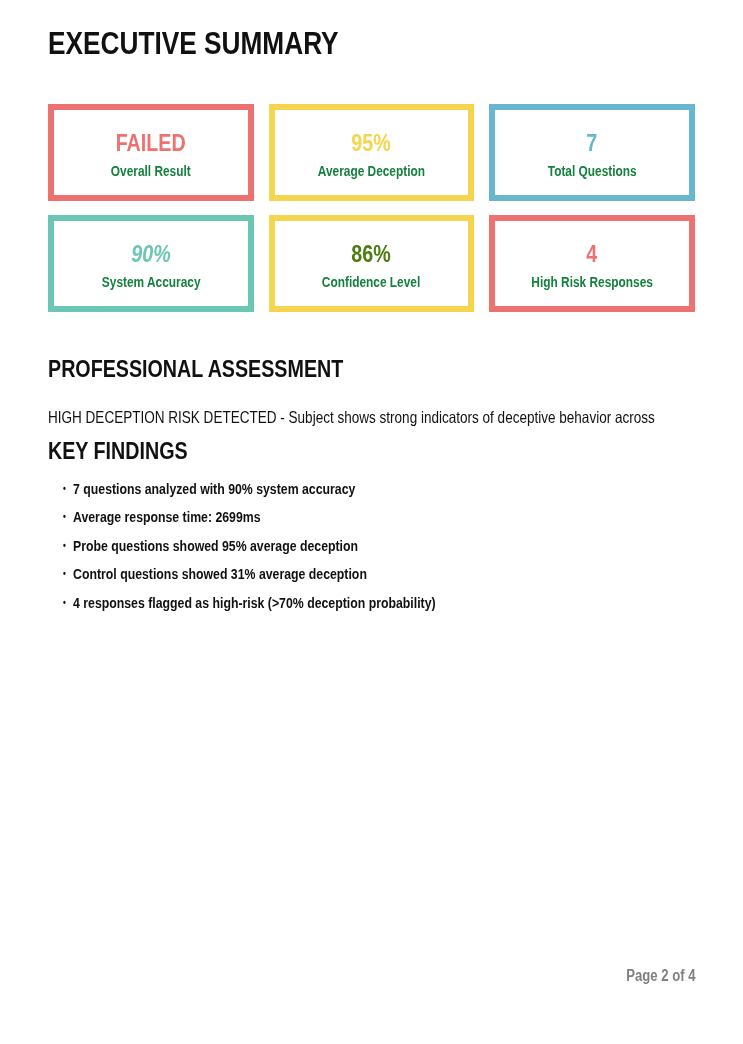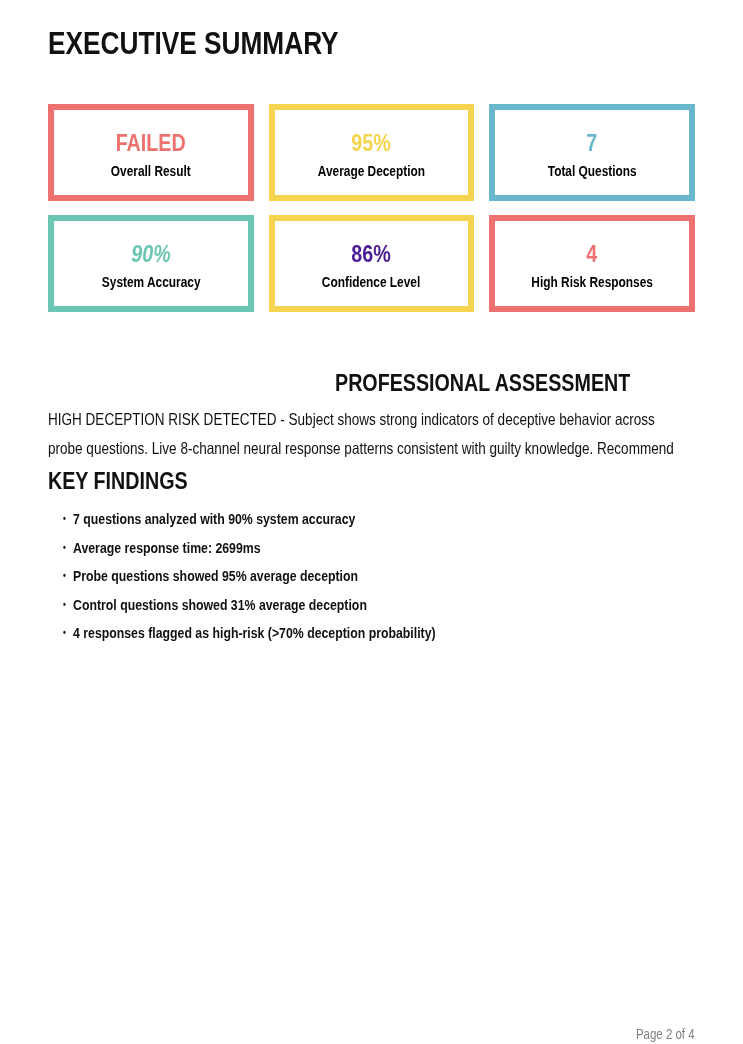--- a/index.html
+++ b/index.html
@@ -19,37 +19,37 @@
 
   .title { margin-top: 24px; font-size: 32px; font-weight: 700; line-height: 38px; }
 
   .cards { margin-top: 42px; display: grid; grid-template-columns: repeat(3, 1fr); column-gap: 15px; row-gap: 14px; }
   .card {
     height: 97px; border: 6px solid #000; background: #fff;
     display: flex; flex-direction: column; align-items: center; justify-content: center;
     padding-top: 5px;
   }
   .card .value { font-size: 24px; font-weight: 700; line-height: 24px; }
-  .card .label { font-size: 14.5px; font-weight: 700; line-height: 15px; margin-top: 9px; color: #000000; }
+  .card .label { font-size: 14.5px; font-weight: 700; line-height: 15px; margin-top: 9px; color: #15803d; }
 
   .sec-h { font-size: 24px; font-weight: 700; line-height: 30px; }
-  .sec-h.first { margin-top: 56px; text-align: right; }
+  .sec-h.first { margin-top: 42px; }
   .sec-h.second { margin-top: 4px; }
 
-  .para { margin-top: 7px; text-align: center; }
+  .para { margin-top: 19px; text-align: center; }
   .para .line { font-size: 16.5px; line-height: 28.5px; font-weight: 400; }
 
   .findings { margin-top: 9px; }
   .finding { line-height: 28.5px; padding-left: 15px; display: flex; align-items: center; }
   .finding .dot { font-size: 15px; font-weight: 700; line-height: 28.5px; }
   .finding .txt { font-size: 15px; font-weight: 700; margin-left: 6px; }
 
   .footer {
-    position: absolute; top: 1003px; right: 48px;
-    font-size: 14px; line-height: 14px; color: #808080; font-weight: 400;
+    position: absolute; top: 945px; right: 48px;
+    font-size: 16px; line-height: 14px; color: #808080; font-weight: 700;
   }
 </style>
 </head>
 <body>
 
 <div class="page">
 
   <h1 class="title"><span class="ct ct-l">EXECUTIVE SUMMARY</span></h1>
 
   <div class="cards" id="cards-grid">
@@ -63,34 +63,33 @@
       </div>
       <div class="card" style="border-color: rgb(105, 183, 207);">
         <div class="value" style="color: rgb(105, 183, 207);"><span class="ct ct-c">7</span></div>
         <div class="label"><span class="ct ct-c">Total Questions</span></div>
       </div>
       <div class="card" style="border-color: rgb(108, 198, 180);">
         <div class="value" style="color: rgb(108, 198, 180); font-style: italic;"><span class="ct ct-c">90%</span></div>
         <div class="label"><span class="ct ct-c">System Accuracy</span></div>
       </div>
       <div class="card" style="border-color: rgb(245, 212, 78);">
-        <div class="value" style="color: #4c1d95;"><span class="ct ct-c">86%</span></div>
+        <div class="value" style="color: #4d7c0f;"><span class="ct ct-c">86%</span></div>
         <div class="label"><span class="ct ct-c">Confidence Level</span></div>
       </div>
       <div class="card" style="border-color: rgb(237, 114, 111);">
         <div class="value" style="color: rgb(237, 114, 111);"><span class="ct ct-c">4</span></div>
         <div class="label"><span class="ct ct-c">High Risk Responses</span></div>
       </div>
     </div>
 
   <h2 class="sec-h first"><span class="ct ct-l">PROFESSIONAL ASSESSMENT</span></h2>
 
   <div class="para" id="assessment-para">
       <div class="line"><span class="ct ct-l">HIGH DECEPTION RISK DETECTED - Subject shows strong indicators of deceptive behavior across</span></div>
-      <div class="line"><span class="ct ct-l">probe questions. Live 8-channel neural response patterns consistent with guilty knowledge. Recommend</span></div>
     </div>
 
   <h2 class="sec-h second"><span class="ct ct-l">KEY FINDINGS</span></h2>
 
   <div class="findings" id="findings-list">
       <div class="finding">
         <span class="dot ct ct-l" style="font-size: 10px;">•</span>
         <span class="txt ct ct-l">7 questions analyzed with 90% system accuracy</span>
       </div>
       <div class="finding">

